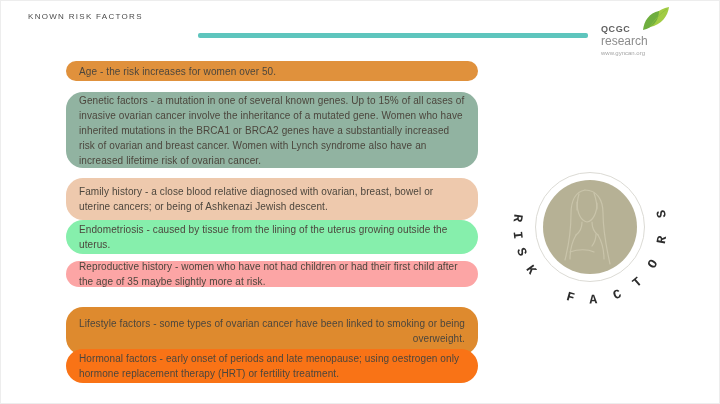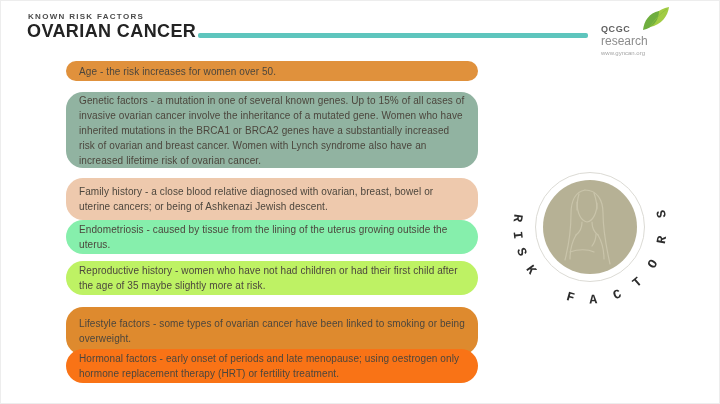--- a/index.html
+++ b/index.html
@@ -4,21 +4,21 @@
 <style>
   html,body { margin:0; padding:0; background:#fff; }
   .page {
     position:relative; width:720px; height:404px; background:#ffffff;
     font-family:"Liberation Sans", sans-serif; overflow:hidden;
     box-shadow: inset 0 0 0 1px #ededed;
   }
   
   .kicker {
     position:absolute; left:28px; top:12px;
-    font-size:8px; font-weight:700; letter-spacing:1.3px; color:#4b4b4b;
+    font-size:8px; font-weight:400; letter-spacing:1.3px; color:#4b4b4b;
   }
   .title {
     position:absolute; left:27px; top:21px;
     font-size:18px; font-weight:800; letter-spacing:0.4px; color:#232323;
   }
   .accent-line {
     position:absolute; left:198px; top:33px; width:390px; height:5px;
     border-radius:2px;
   }
   
@@ -50,21 +50,20 @@
     font-family:"Liberation Mono", monospace; font-size:13px; font-weight:700;
     color:#2c2c2c; white-space:pre;
   }
 </style>
 </head>
 <body>
 
 <div class="page">
 
   <div class="kicker">KNOWN RISK FACTORS</div>
-  <div class="title">OVARIAN CANCER</div>
   <div class="accent-line" style="background: rgb(94, 197, 189);"></div>
 
   <div class="logo">
     <div class="logo-org">QCGC</div>
     <div class="logo-sub">research</div>
     <div class="logo-url">www.gyncan.org</div>
   </div>
   <div class="leaf-wrap">
     <svg width="30" height="26" viewBox="0 0 30 26">
       <path id="leaf-light" d="M9,22 C10,11 17,4 28,2 C27,11 20,20 9,22 Z" fill="#a2cc44"></path>
@@ -79,24 +78,24 @@
       </div>
       <div class="bar" style="top: 92px; height: 76px; background: rgb(145, 179, 161); align-items: center;">
         <span>Genetic factors - a mutation in one of several known genes. Up to 15% of all cases of invasive ovarian cancer involve the inheritance of a mutated gene. Women who have inherited mutations in the BRCA1 or BRCA2 genes have a substantially increased risk of ovarian and breast cancer. Women with Lynch syndrome also have an increased lifetime risk of ovarian cancer.</span>
       </div>
       <div class="bar" style="top: 178px; height: 42px; background: rgb(238, 201, 173);">
         <span>Family history - a close blood relative diagnosed with ovarian, breast, bowel or uterine cancers; or being of Ashkenazi Jewish descent.</span>
       </div>
       <div class="bar" style="top: 220px; height: 34px; background: #86efac;">
         <span>Endometriosis - caused by tissue from the lining of the uterus growing outside the uterus.</span>
       </div>
-      <div class="bar" style="top: 261px; height: 34px; background: #bef264;">
+      <div class="bar" style="top: 261px; height: 26px; background: #fca5a5;">
         <span>Reproductive history - women who have not had children or had their first child after the age of 35 maybe slightly more at risk.</span>
       </div>
-      <div class="bar" style="top: 307px; height: 48px; background: rgb(222, 138, 46);">
+      <div class="bar" style="top: 307px; height: 48px; background: rgb(222, 138, 46); text-align: right;">
         <span>Lifestyle factors - some types of ovarian cancer have been linked to smoking or being overweight.</span>
       </div>
       <div class="bar" style="top: 349px; height: 34px; background: #f97316;">
         <span>Hormonal factors - early onset of periods and late menopause; using oestrogen only hormone replacement therapy (HRT) or fertility  treatment.</span>
       </div>
     </div>
 
   <div class="wheel">
     <div class="wheel-ring"></div>
     <div class="wheel-disc" id="wheelDisc" style="background: rgb(182, 177, 149);">

